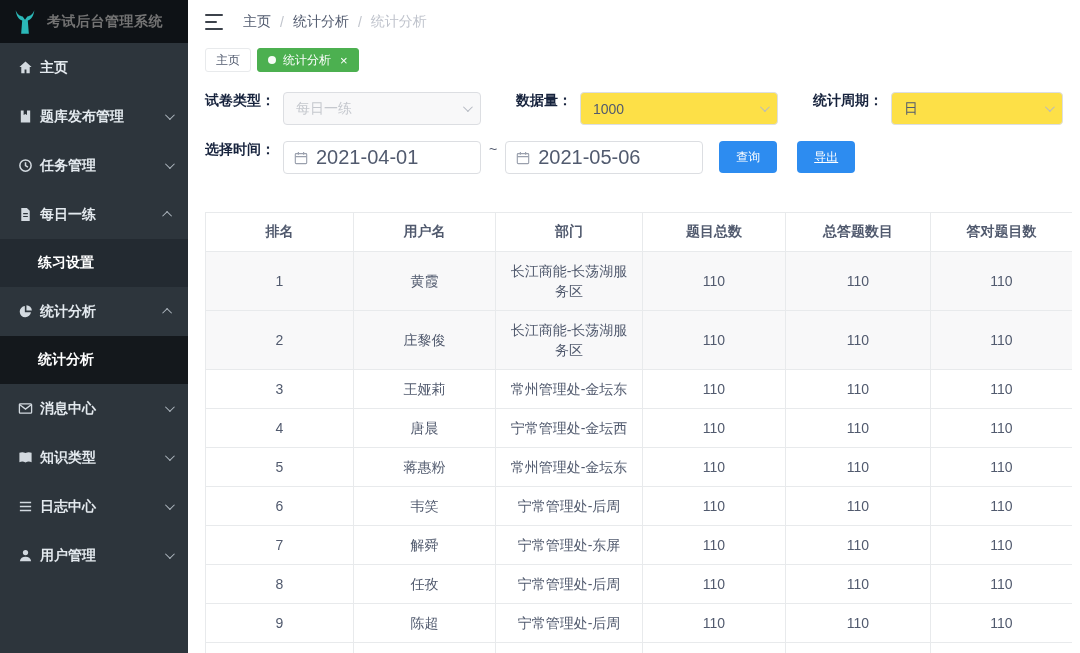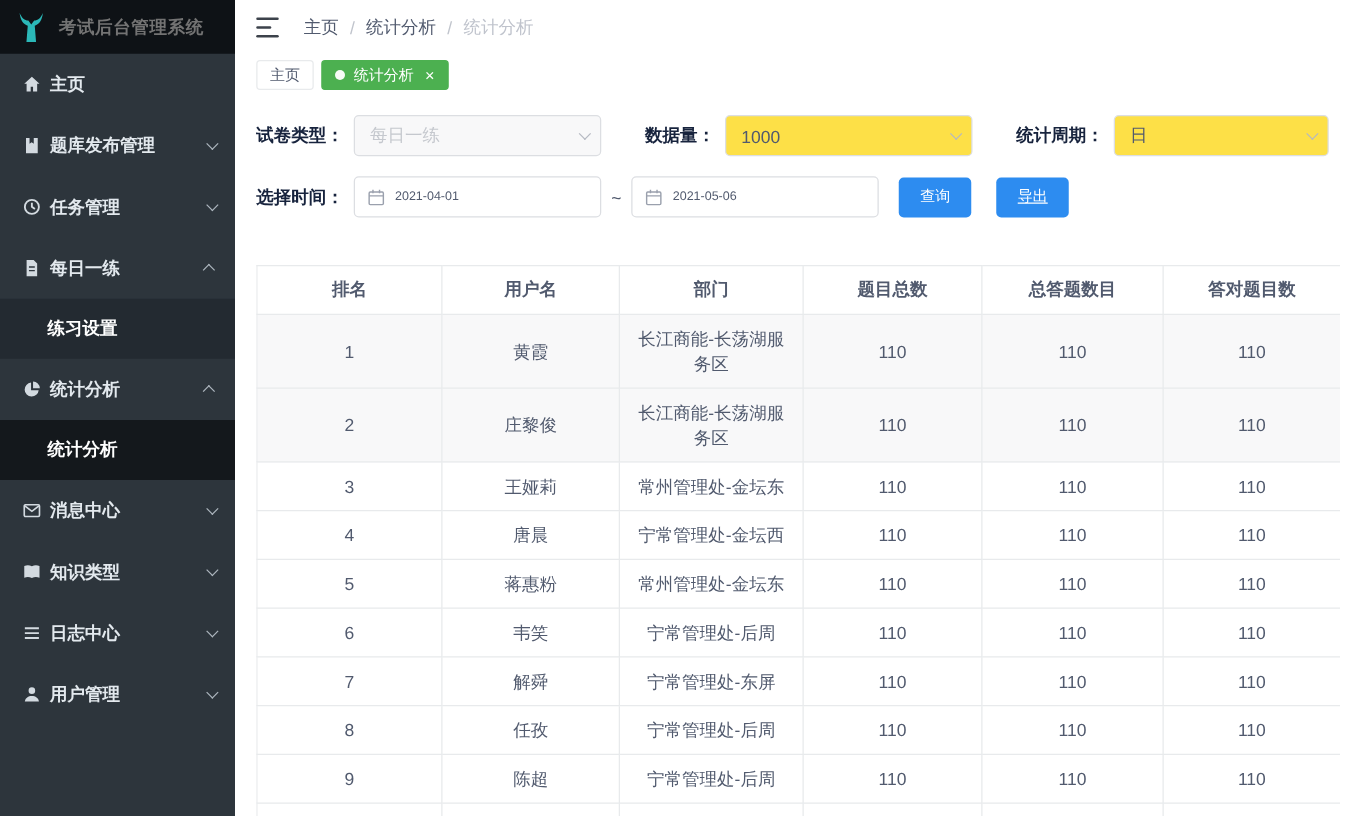--- a/index.html
+++ b/index.html
@@ -34,29 +34,29 @@
   .breadcrumb .crumb { cursor:pointer; }
   .breadcrumb .crumb.last { color:#bfc3cc; cursor:default; }
 
   .tags-row { display:flex; align-items:center; gap:6px; padding:5px 0 5px 17px; flex-shrink:0; }
   .tag { height:24px; display:inline-flex; align-items:center; padding:0 10px; font-size:12px; border:1px solid #e8eaec; border-radius:3px; background:#fff; color:#515a6e; cursor:pointer; }
   .tag.active { background:var(--accent-green,#4cb050); border-color:var(--accent-green,#4cb050); color:#fff; }
   .tag .dot { width:8px; height:8px; border-radius:50%; background:rgba(255,255,255,.95); margin-right:7px; }
   .tag .close { margin-left:9px; font-size:13px; line-height:1; cursor:pointer; }
 
   .filters { padding:15px 0 0 17px; font-size:14px; flex-shrink:0; }
-  .frow { display:flex; align-items:center; margin-bottom:16px; }
+  .frow { display:flex; align-items:flex-start; margin-bottom:16px; }
   .flabel { font-weight:bold; color:#17233d; margin-right:8px; white-space:nowrap; }
   .select { width:198px; height:33px; border:1px solid #dcdee2; border-radius:4px; background:#fde047; color:#515a6e; display:flex; align-items:center; justify-content:space-between; padding:0 10px 0 12px; cursor:pointer; }
   .select.disabled { background:#f8f8f9; color:#c5c8ce; cursor:not-allowed; }
   .chev-sm { width:7px; height:7px; border-right:1.5px solid #b5b9c2; border-bottom:1.5px solid #b5b9c2; transform:rotate(45deg) translateY(-2px); }
   .gap-lg { margin-right:35px; }
   .date-input { width:198px; height:33px; border:1px solid #dcdee2; border-radius:4px; background:#fff; display:flex; align-items:center; padding:0 10px; gap:8px; }
   .date-input svg { color:#9aa0ad; flex-shrink:0; }
-  .date-input input { border:none; outline:none; font-size:10px; color:#515a6e; width:100%; font-family:inherit; background:transparent; }
+  .date-input input { border:none; outline:none; font-size:20px; color:#515a6e; width:100%; font-family:inherit; background:transparent; }
   .tilde { margin:0 8px; color:#515a6e; }
   .btn { height:32px; padding:0 17px; border:none; border-radius:4px; background:var(--accent-blue,#2d8cf0); color:#fff; font-size:12px; cursor:pointer; font-family:inherit; }
   .btn + .btn { margin-left:20px;text-decoration:underline; }
   .btn:first-of-type { margin-left:16px; }
 
   
   .table-wrap { margin:22px 8px 0 17px; overflow:hidden; flex:1; }
   table { border-collapse:collapse; width:867px; table-layout:fixed; font-size:14px; color:#515a6e; }
   th { font-weight:bold; height:39px; border:1px solid #e8eaec; background:#fff; text-align:center; }
   td { border:1px solid #e8eaec; text-align:center; padding:9px 10px; line-height:20px; }

